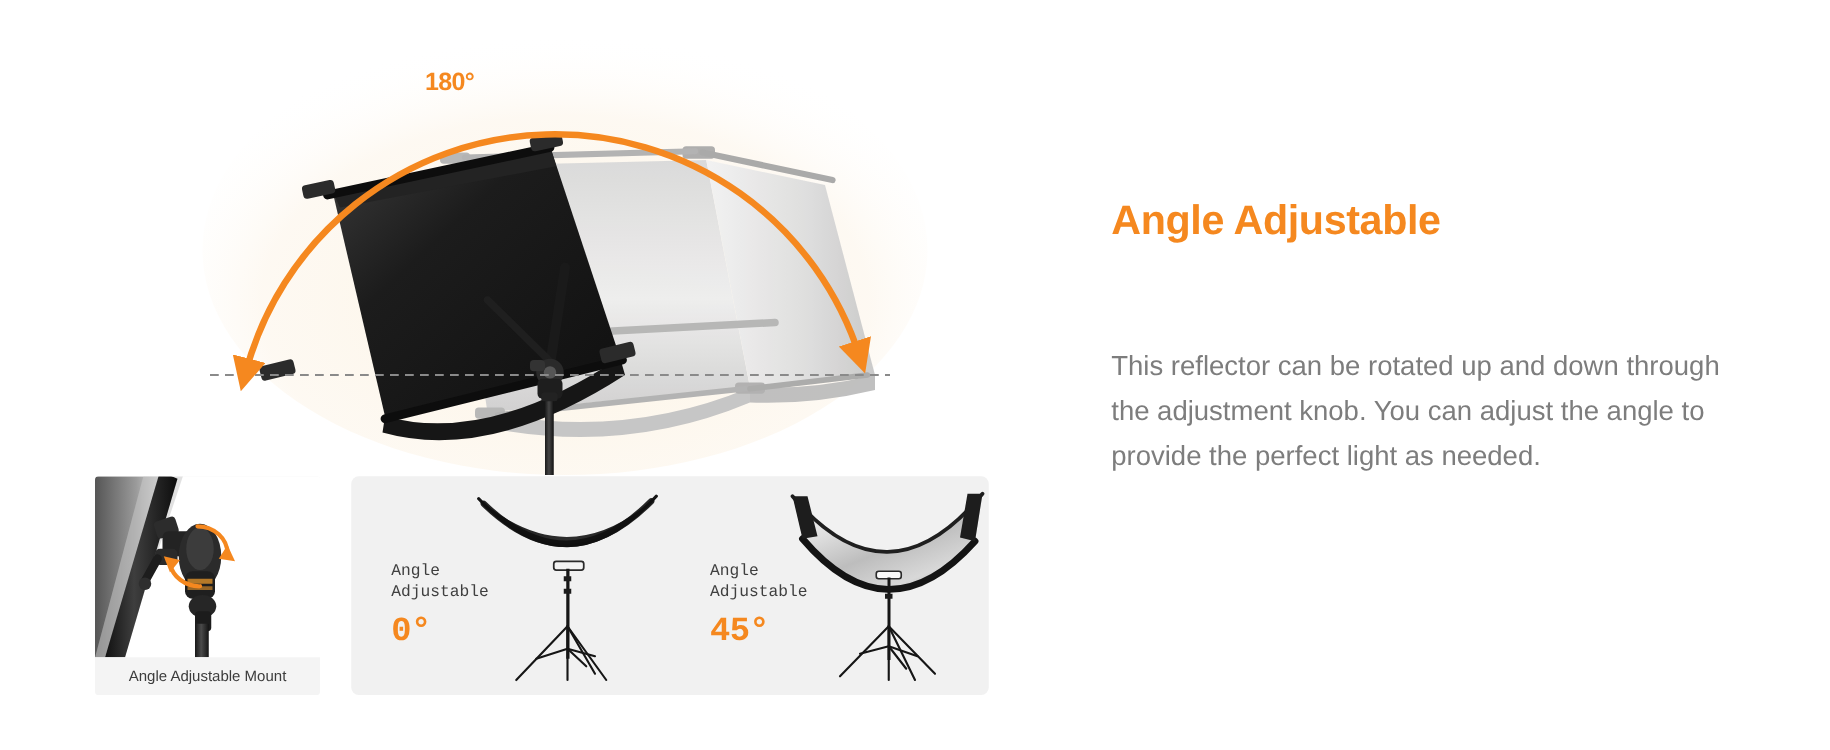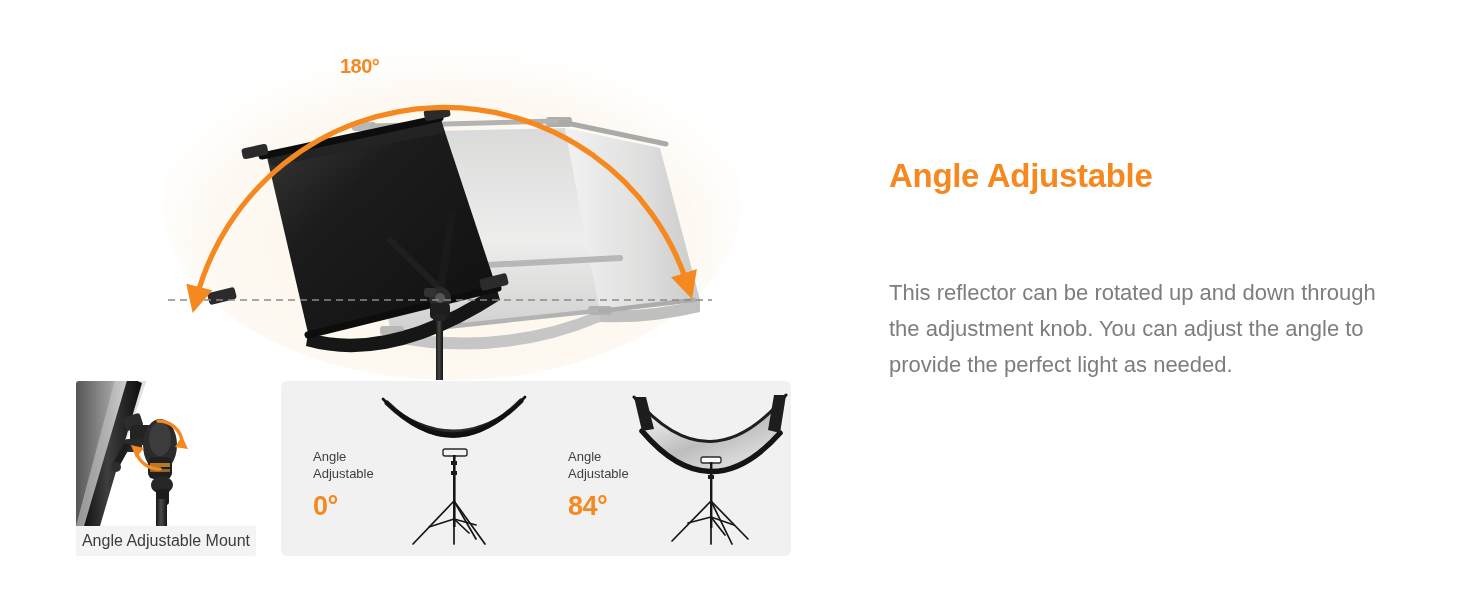--- a/index.html
+++ b/index.html
@@ -65,21 +65,21 @@
   }
   #mount-caption {
     position: absolute;
     left: 0;
     top: 145px;
     width: 180px;
     height: 30px;
     display: flex;
     align-items: center;
     justify-content: center;
-    font-size: 16px;
+    font-size: 12px;
     color: #3c3c3c;
     background: #f4f4f4;
     z-index: 5;
   }
 
   
   #angle-panel {
     position: absolute;
     left: 281px;
     top: 381px;
@@ -87,20 +87,21 @@
     height: 175px;
     background: #f1f1f1;
     border-radius: 6px;
     overflow: hidden;
   }
   .variant {
     position: absolute;
     top: 0;
     height: 175px;
     width: 255px;
+    font-family: Liberation Mono, monospace;
   }
   #variant-0 { left: 0px; }
   #variant-45 { left: 255px; }
 
   .variant-labels {
     position: absolute;
     left: 32px;
     top: 67px;
     width: 92px;
   }
@@ -346,21 +347,21 @@
         <path d="M 81 130 L 103 136"></path>
         <path d="M 81 130 L 96 144"></path>
       </g>
     </svg>
   </div>
 
   <div class="variant" id="variant-45">
     <div class="variant-labels">
       <div class="variant-title">Angle
 Adjustable</div>
-      <div class="variant-degree">84°</div>
+      <div class="variant-degree">45°</div>
     </div>
     <svg class="variant-art" viewBox="0 0 163 160">
       <defs>
         <linearGradient id="silverFace" x1="10%" y1="0%" x2="90%" y2="100%">
           <stop offset="0%" stop-color="#fbfbfb"></stop>
           <stop offset="30%" stop-color="#dedede"></stop>
           <stop offset="55%" stop-color="#bdbdbd"></stop>
           <stop offset="80%" stop-color="#d8d8d8"></stop>
           <stop offset="100%" stop-color="#a8a8a8"></stop>
         </linearGradient>

